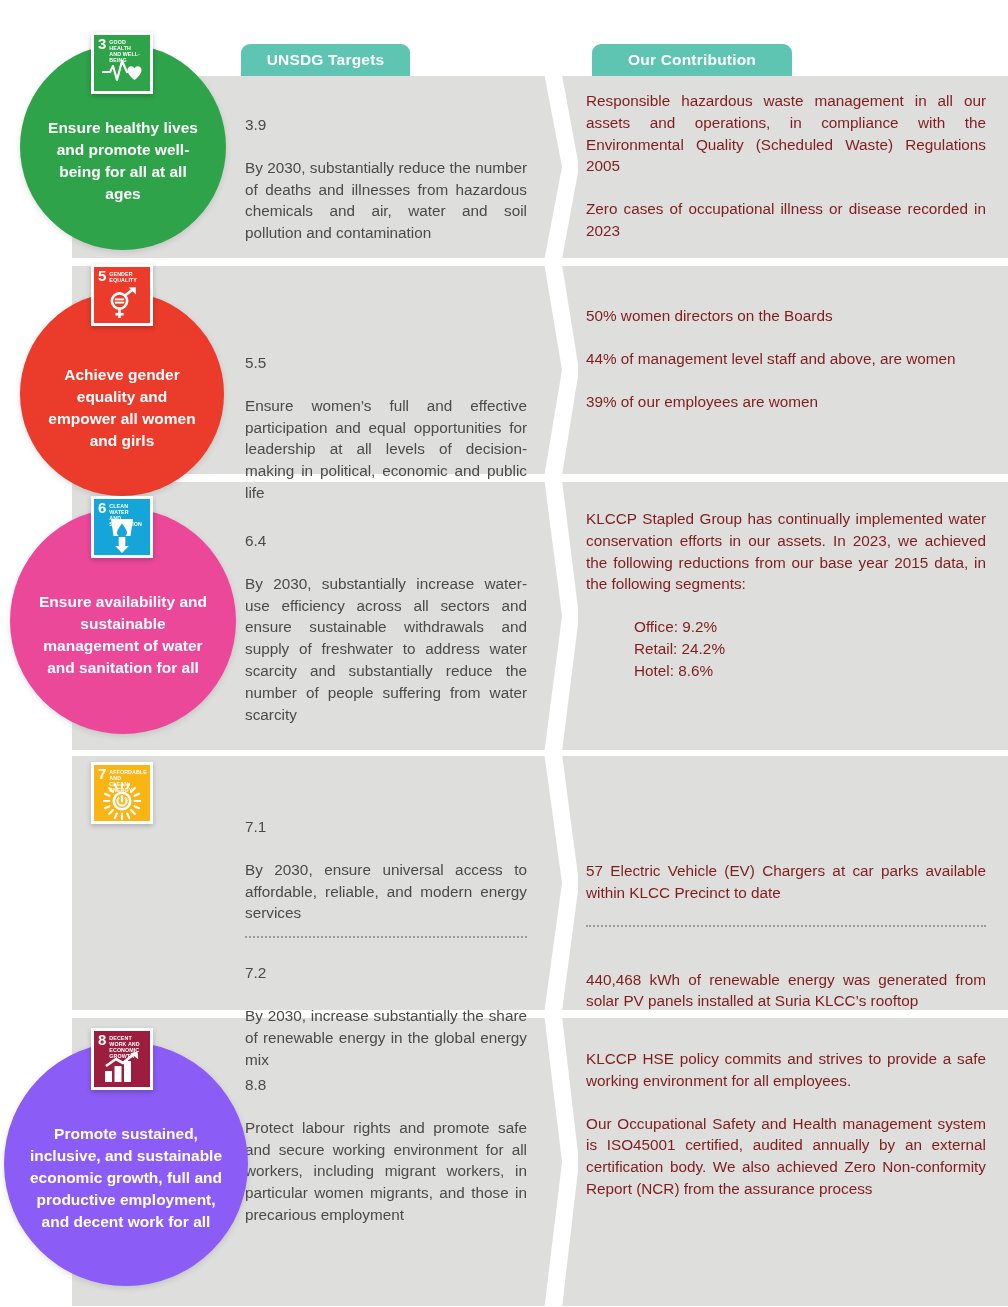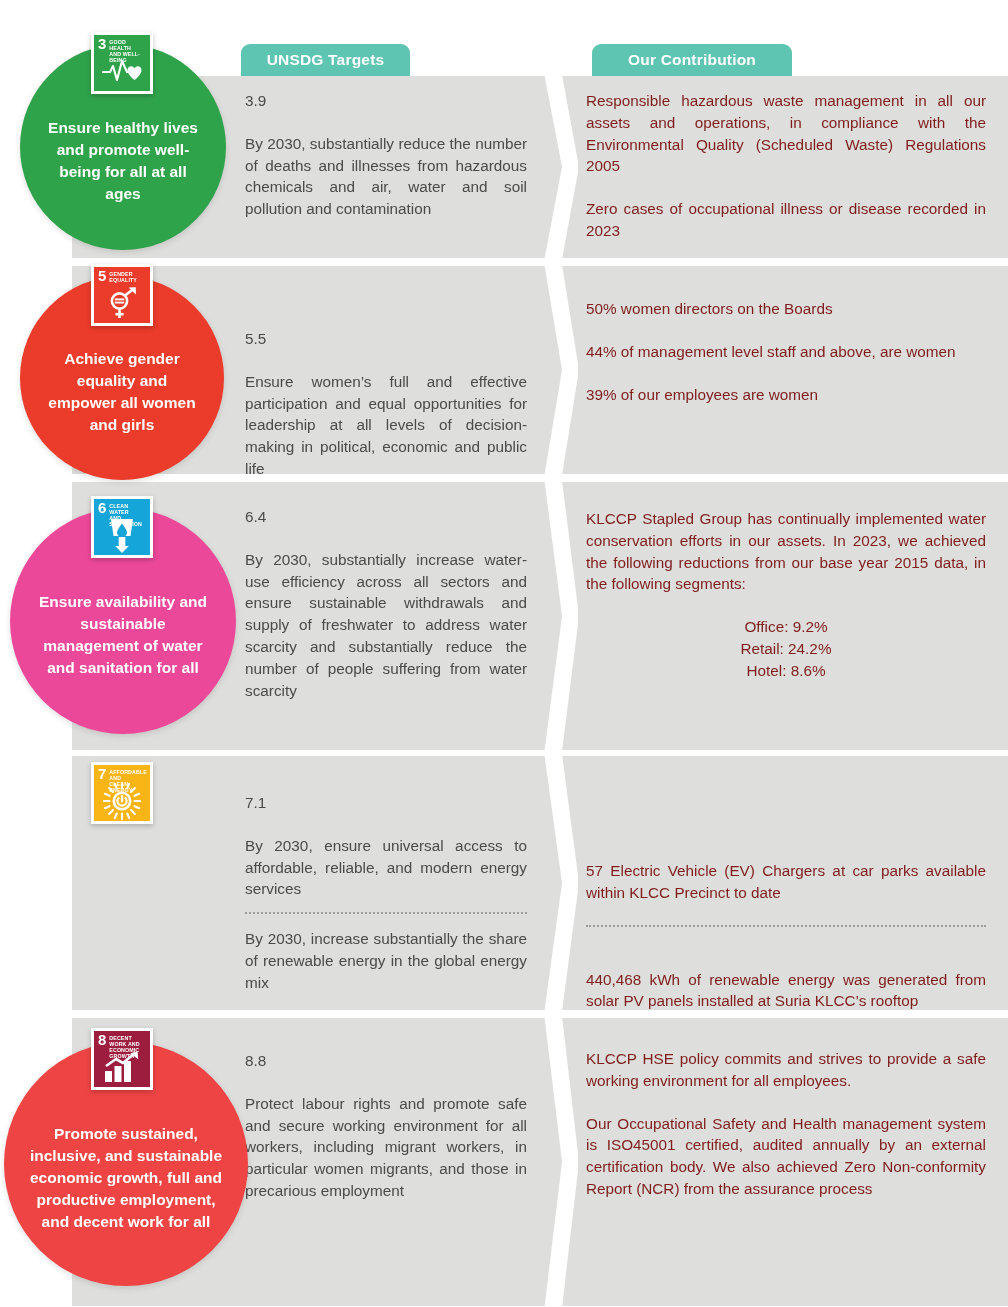--- a/index.html
+++ b/index.html
@@ -74,25 +74,25 @@
   }
   .col-contrib {
     position: absolute;
     left: 586px; width: 400px;
     z-index: 5;
     color: #7f1d1d;
     font-size: 15.3px;
     line-height: 21.8px;
     text-align: justify;
   }
-  .tnum { margin-bottom: 21px; }
+  .tnum { margin-bottom: 21px; margin-top: 24px; }
   .tbody { margin-bottom: 0; }
   .cpara { margin-bottom: 21px; }
   .cpara:last-child { margin-bottom: 0; }
-  .nolist { white-space: pre-line; text-align: center; }
+  .nolist { white-space: pre-line; text-align: left; margin-left: 48px; }
 
   .dotted {
     border-top: 2px dotted #9b9b9b;
     margin: 12px 0 14px 0;
     height: 0;
   }
 
   
   .circle {
     position: absolute;
@@ -164,21 +164,21 @@
       <div class="row" style="top: 266px; height: 208px;">
         <div class="panel panel-left"></div>
         <div class="panel panel-right"></div>
         <div class="chev"></div>
         <div class="chev-l"></div>
         <div class="chev-r"></div>
         <div class="col-targets" style="top: 62px;">
           <div class="tnum">5.5</div>
           <div class="tbody">Ensure women’s full and effective participation and equal opportunities for leadership at all levels of decision-making in political, economic and public life</div>
         </div>
-        <div class="col-contrib" style="top: 32px;">
+        <div class="col-contrib" style="top: 39px;">
           <div class="cpara">50% women directors on the Boards</div>
           <div class="cpara">44% of management level staff and above, are women</div>
           <div class="cpara">39% of our employees are women</div>
         </div>
       </div>
       <div class="row" style="top: 482px; height: 268px;">
         <div class="panel panel-left"></div>
         <div class="panel panel-right"></div>
         <div class="chev"></div>
         <div class="chev-l"></div>
@@ -197,20 +197,21 @@
       <div class="row" style="top: 756px; height: 254px;">
         <div class="panel panel-left"></div>
         <div class="panel panel-right"></div>
         <div class="chev"></div>
         <div class="chev-l"></div>
         <div class="chev-r"></div>
         <div class="col-targets" style="top: 36px;">
           <div class="tnum">7.1</div>
           <div class="tbody">By 2030, ensure universal access to affordable, reliable, and modern energy services</div>
           <div class="dotted"></div>
+          <div class="tnum">7.2</div>
           <div class="tbody">By 2030, increase substantially the share of renewable energy in the global energy mix</div>
         </div>
         <div class="col-contrib" style="top: 64px; margin-top: 40px;">
           <div class="cpara">57 Electric Vehicle (EV) Chargers at car parks available within KLCC Precinct to date</div>
           <div class="dotted" style="margin: 20px 0px 42px;"></div>
           <div class="cpara">440,468 kWh of renewable energy was generated from solar PV panels installed at Suria KLCC’s rooftop</div>
         </div>
       </div>
       <div class="row" style="top: 1018px; height: 288px;">
         <div class="panel panel-left"></div>
@@ -237,21 +238,21 @@
         <div class="badge-txt">GOOD HEALTH
 AND WELL-BEING</div>
       </div>
       <div class="badge-icon">
         <svg width="40" height="24" viewBox="0 0 40 24">
           <path d="M1 13 H8 L11 7 L15 21 L20 2 L25 13 H27" fill="none" stroke="#fff" stroke-width="2.1" stroke-linejoin="round" stroke-linecap="round"></path>
           <path d="M32.5 21 C27 16.5 25.5 13.5 25.5 11 C25.5 8.6 27.3 7.2 29.1 7.2 C30.5 7.2 31.8 8 32.5 9.2 C33.2 8 34.5 7.2 35.9 7.2 C37.7 7.2 39.5 8.6 39.5 11 C39.5 13.5 38 16.5 32.5 21 Z" fill="#fff"></path>
         </svg>
       </div>
     </div>
-    <div class="circle" style="width: 204px; height: 204px; left: 20px; top: 276px; background: rgb(235, 59, 42);">
+    <div class="circle" style="width: 204px; height: 204px; left: 20px; top: 292px; background: rgb(235, 59, 42);">
       <span>Achieve gender equality and empower all women and girls</span>
     </div>
     <div class="badge" style="left: 91px; top: 264px; background: rgb(235, 59, 42);">
       <div class="badge-top">
         <div class="badge-num">5</div>
         <div class="badge-txt">GENDER
 EQUALITY</div>
       </div>
       <div class="badge-icon">
         <svg width="34" height="34" viewBox="0 0 34 34">
@@ -308,21 +309,21 @@
             <line x1="1.9" y1="26.2" x2="6.5" y2="24.2"></line>
             <line x1="31.5" y1="13.8" x2="36.1" y2="11.8"></line>
             <line x1="1.9" y1="11.8" x2="6.5" y2="13.8"></line>
             <line x1="31.5" y1="24.2" x2="36.1" y2="26.2"></line>
             <line x1="11.8" y1="36.1" x2="13.8" y2="31.5"></line>
             <line x1="24.2" y1="6.5" x2="26.2" y2="1.9"></line>
           </g>
         </svg>
       </div>
     </div>
-    <div class="circle" style="width: 244px; height: 244px; left: 4px; top: 1042px; background: #ef4444;">
+    <div class="circle" style="width: 244px; height: 244px; left: 4px; top: 1042px; background: #8b5cf6;">
       <span>Promote sustained, inclusive, and sustainable economic growth, full and productive employment, and decent work for all</span>
     </div>
     <div class="badge" style="left: 91px; top: 1028px; background: rgb(156, 29, 61);">
       <div class="badge-top">
         <div class="badge-num">8</div>
         <div class="badge-txt">DECENT WORK AND
 ECONOMIC GROWTH</div>
       </div>
       <div class="badge-icon">
         <svg width="36" height="32" viewBox="0 0 36 32">

